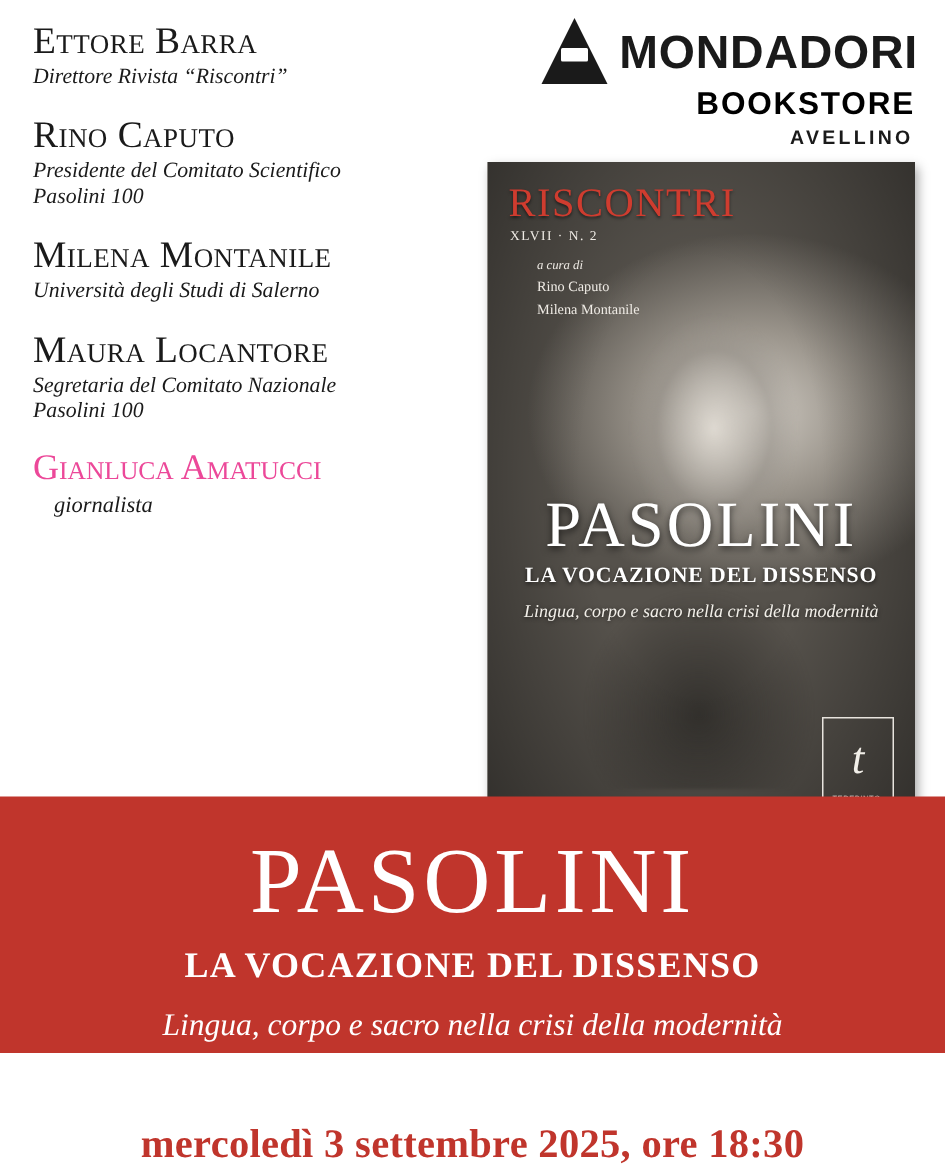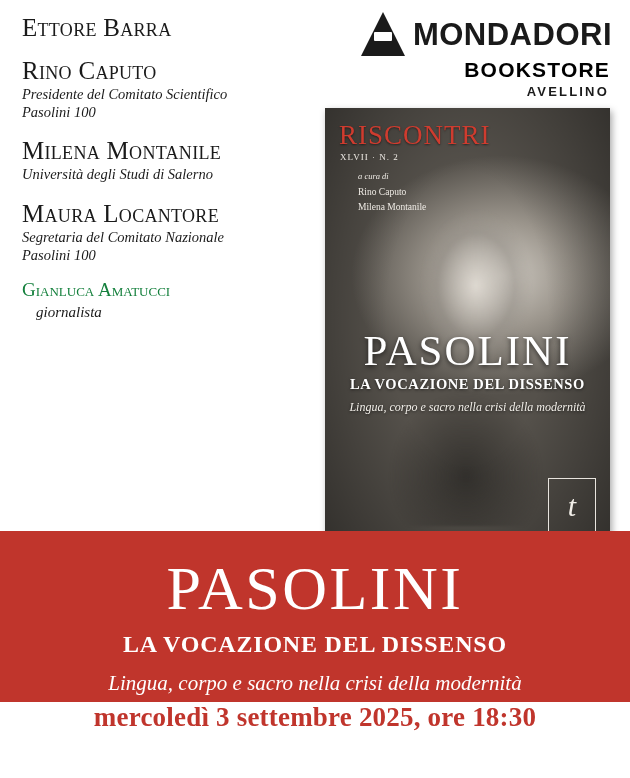--- a/index.html
+++ b/index.html
@@ -52,23 +52,23 @@
   }
   .modera-label {
     font-family: "Liberation Serif", serif;
     font-size: 18px;
     color: #1a1a1a;
     margin-top: 6px;
     margin-bottom: 5px;
   }
   .moderator-name {
     font-family: "Liberation Serif", serif;
-    font-size: 19px;
+    font-size: 24px;
     font-variant: small-caps;
-    color: #15803d;
+    color: #ec4899;
     line-height: 1.08;
   }
   .moderator-role {
     font-family: "Liberation Serif", serif;
     font-style: italic;
     font-size: 15px;
     color: #1a1a1a;
     margin-top: 3px;
     margin-left: 14px;
   }
@@ -318,21 +318,21 @@
 
   
   .footer {
     position: absolute;
     left: 0;
     top: 702px;
     width: 630px;
     height: 76px;
     background: #ffffff;
     display: flex;
-    align-items: flex-start;
+    align-items: flex-end;
     justify-content: center;
   }
   .footer-date {
     font-family: "Liberation Serif", serif;
     font-weight: bold;
     font-size: 27px;
     color: #c0352c;
     letter-spacing: 0.2px;
   }
 </style>
@@ -340,20 +340,21 @@
 <body>
 
 <div class="poster">
 
   <div class="top">
 
     <div class="speakers">
 
       <div class="speaker">
         <div class="speaker-name">Ettore Barra</div>
+        <div class="speaker-role">Direttore Rivista “Riscontri”</div>
       </div>
 
       <div class="speaker">
         <div class="speaker-name">Rino Caputo</div>
         <div class="speaker-role" style="white-space: pre-line;">Presidente del Comitato Scientifico
 Pasolini 100</div>
       </div>
 
       <div class="speaker">
         <div class="speaker-name">Milena Montanile</div>

